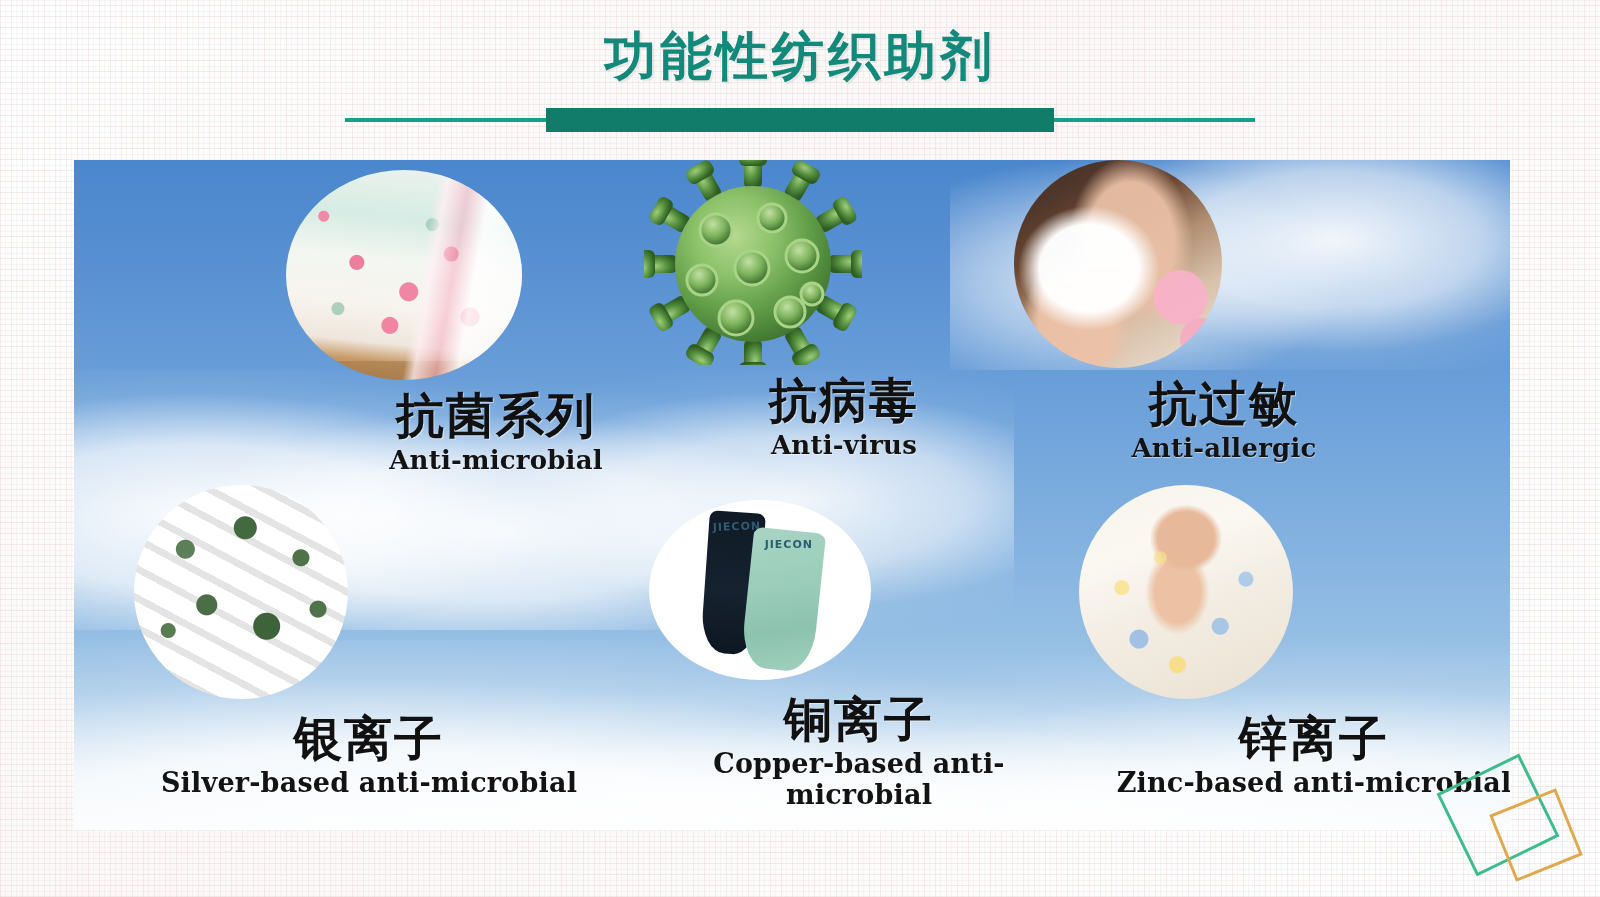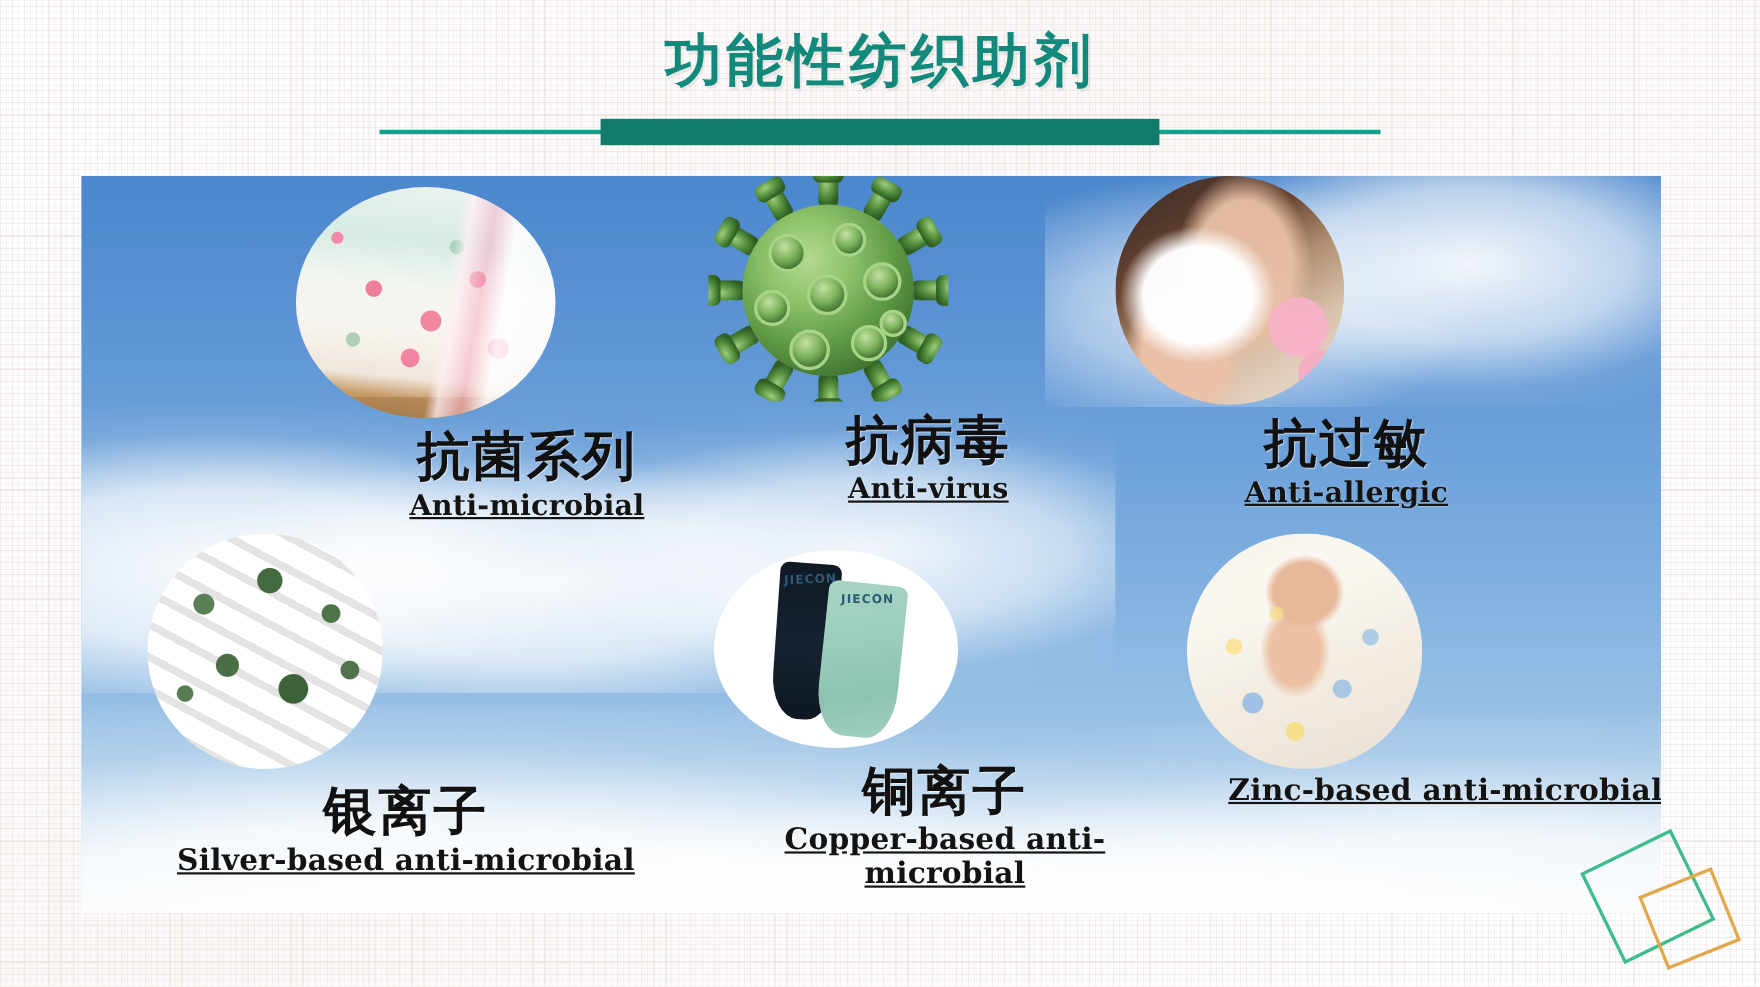--- a/index.html
+++ b/index.html
@@ -161,25 +161,24 @@
     line-height: 1.05;
     text-shadow: 1px 1px 1px rgba(255,255,255,0.55);
   }
   .label-en {
     font-family: "DejaVu Serif", "Liberation Serif", serif;
     font-weight: 700;
     color: #131313;
     letter-spacing: 0.2px;
     line-height: 1.15;
     text-shadow: 0.5px 0.5px 1px rgba(255,255,255,0.5);
-    text-decoration: underline;
-  }
-
-  
-  #feat-antimicrobial { left: 195px;  top: 10px;  width: 420px; }
+  }
+
+  
+  #feat-antimicrobial { left: 212px;  top: 10px;  width: 420px; }
   #feat-antivirus     { left: 570px;  top: 0px;   width: 400px; }
   #feat-antiallergic  { left: 940px;  top: 0;  width: 420px; }
   
   #feat-silver        { left: 60px;   top: 325px; width: 470px; text-align: center; }
   #feat-copper        { left: 575px;  top: 340px; width: 420px; }
   #feat-zinc          { left: 1005px; top: 325px; width: 470px; }
 
   .r1 .label-cn { font-size: 48px; margin-top: 10px; }
   .r1 .label-en { font-size: 26px; margin-top: 6px; }
   .r2 .label-cn { font-size: 48px; margin-top: 14px; }
@@ -471,20 +470,21 @@
         </div>
       </div>
       <div class="label-cn">铜离子</div>
       <div class="label-en">Copper-based anti-microbial</div>
     </div>
 
     <div class="feature r2" id="feat-zinc">
       <div class="media">
         <div class="circle-media" id="img-baby"></div>
       </div>
+      <div class="label-cn">锌离子</div>
       <div class="label-en">Zinc-based anti-microbial</div>
     </div>
 
   </div>
 
   <div id="deco">
     <div class="deco-sq" id="deco-green"></div>
     <div class="deco-sq" id="deco-gold"></div>
   </div>
 

